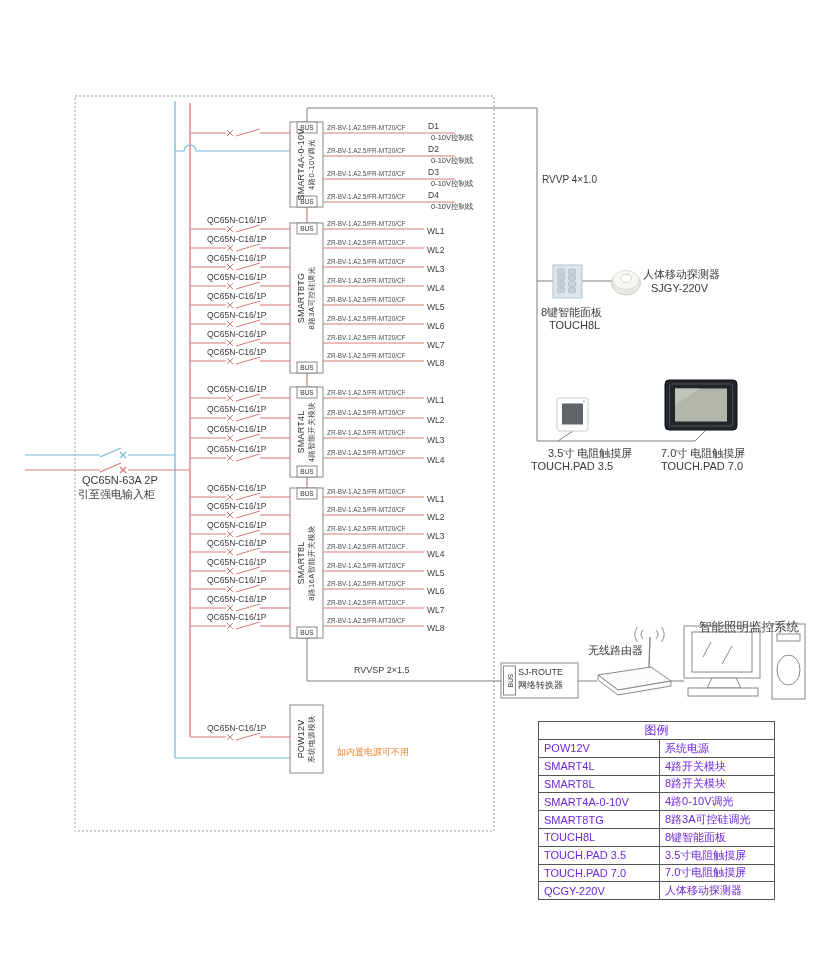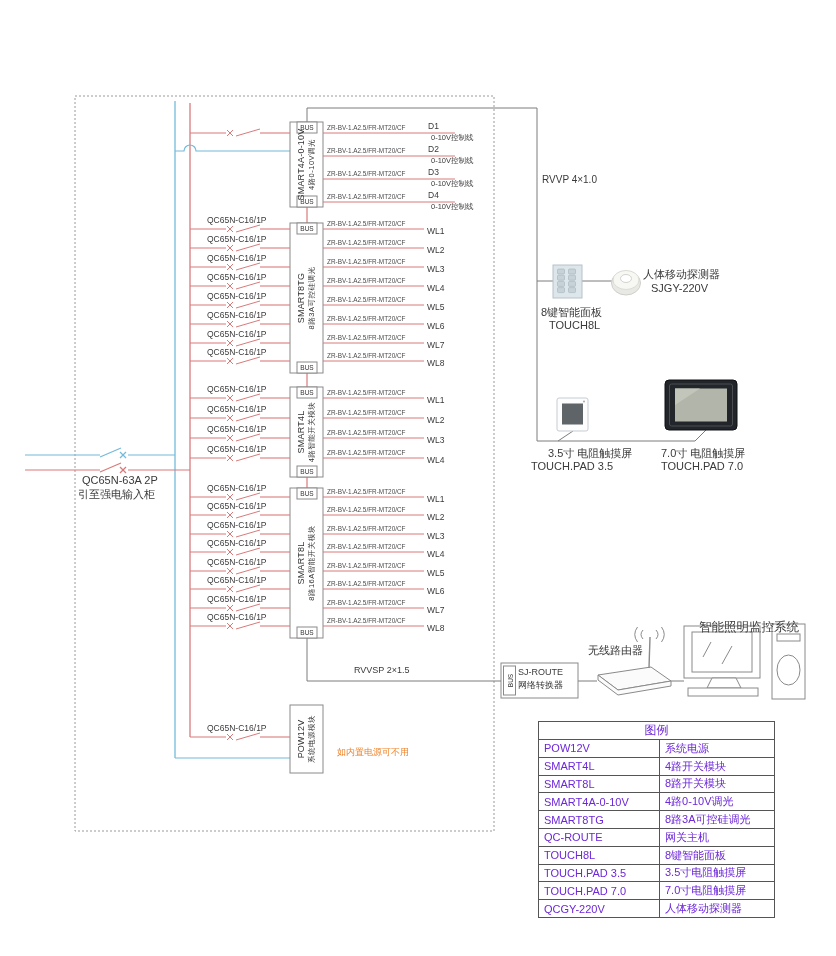--- a/index.html
+++ b/index.html
@@ -331,24 +331,20 @@
         </tr>
         <tr>
           <td>SMART4A-0-10V</td>
           <td>4路0-10V调光</td>
         </tr>
         <tr>
           <td>SMART8TG</td>
           <td>8路3A可控硅调光</td>
         </tr>
         <tr>
-          <td>QC-ROUTE</td>
-          <td>网关主机</td>
-        </tr>
-        <tr>
           <td>TOUCH8L</td>
           <td>8键智能面板</td>
         </tr>
         <tr>
           <td>TOUCH.PAD 3.5</td>
           <td>3.5寸电阻触摸屏</td>
         </tr>
         <tr>
           <td>TOUCH.PAD 7.0</td>
           <td>7.0寸电阻触摸屏</td>

